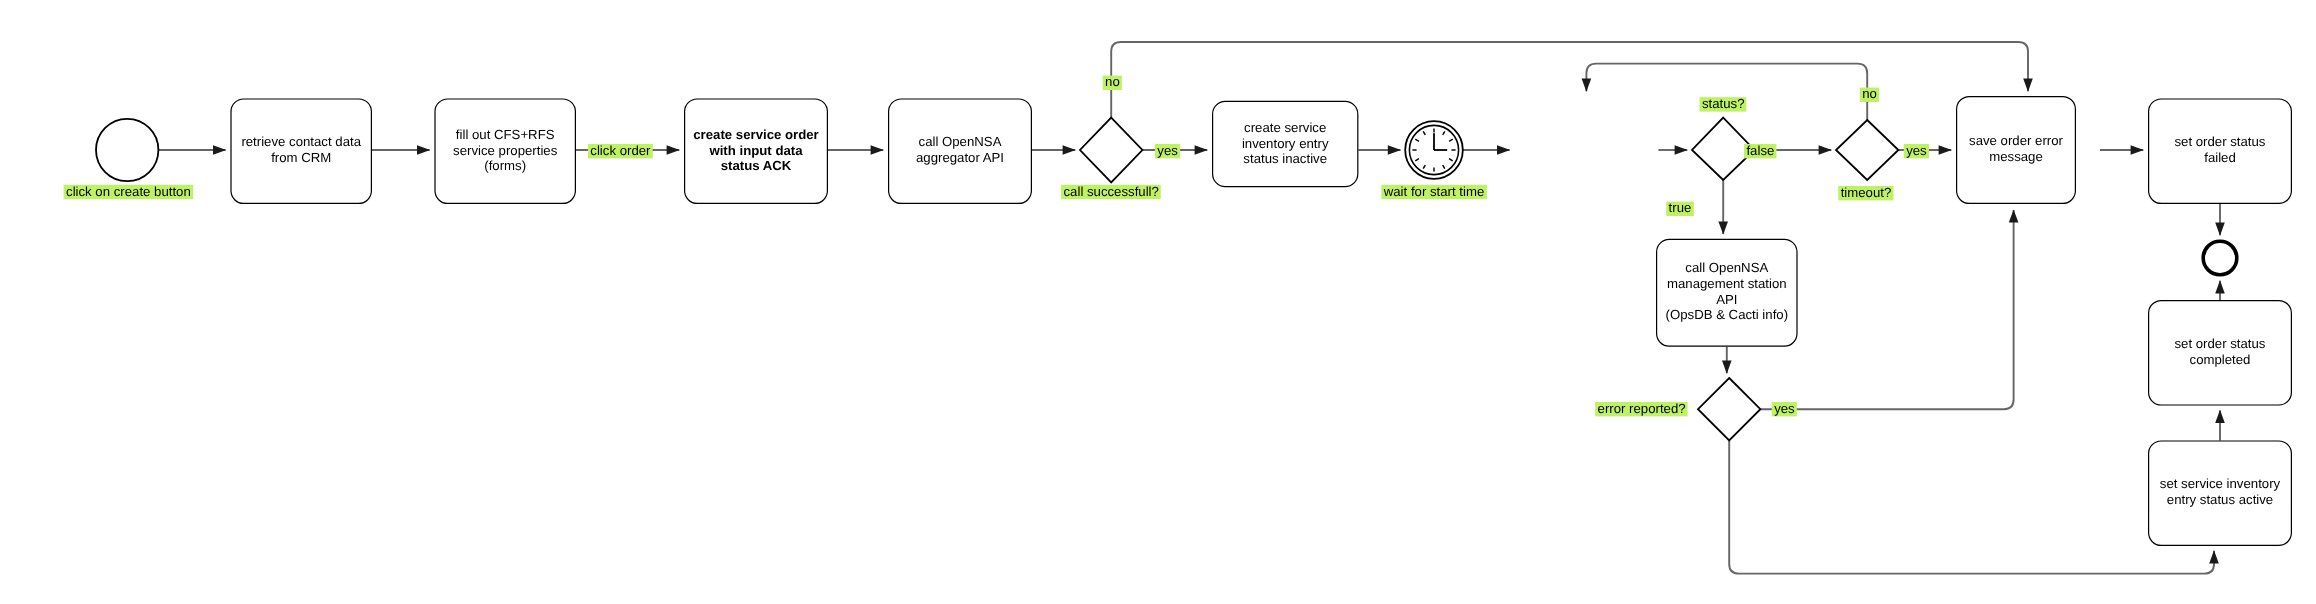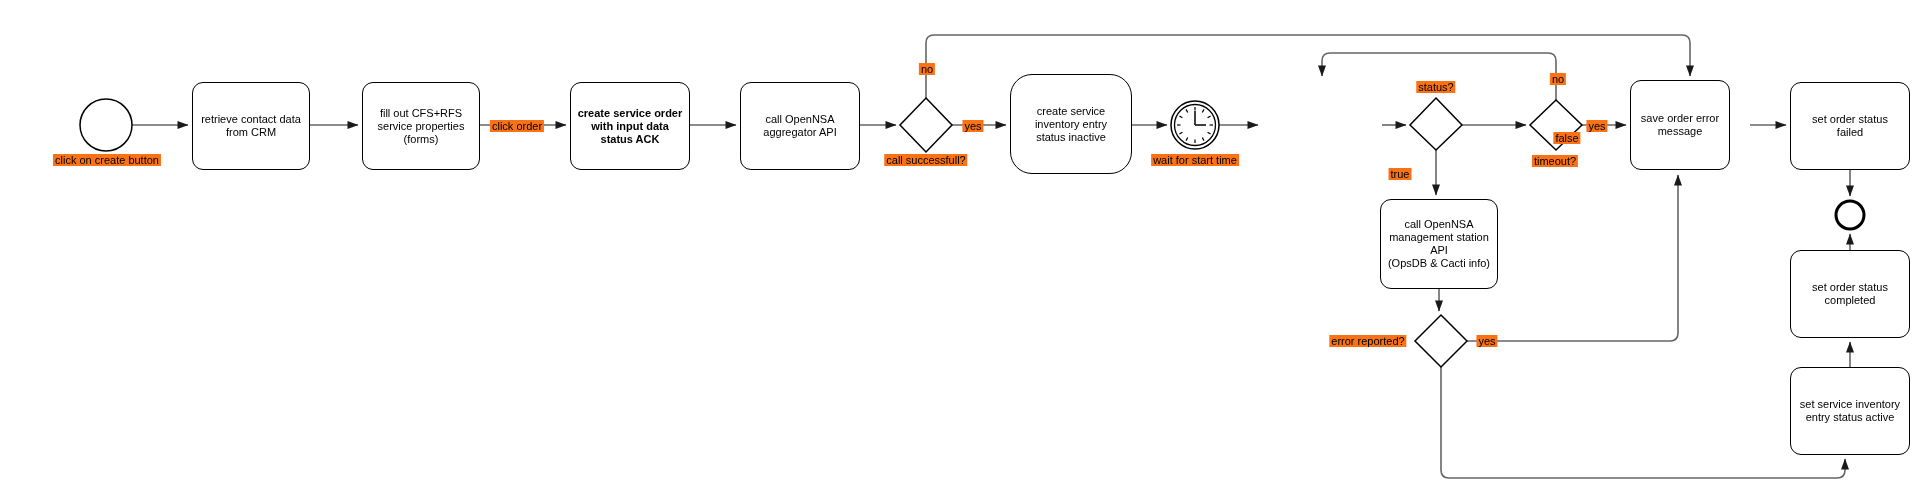--- a/index.html
+++ b/index.html
@@ -27,21 +27,21 @@
     line-height: 13px;
     white-space: pre-line;
     padding: 2px;
   }
   .lbl {
     position: absolute;
     transform: translate(-50%, -50%);
     font-size: 11px;
     line-height: 12px;
     white-space: nowrap;
-    background: #f97316;
+    background: #bef264;
     padding: 0 2px;
     text-align: center;
   }
 </style>
 </head>
 <body>
 
 <div id="canvas">
 
   <svg id="wires" width="1930" height="503" viewBox="0 0 1930 503">
@@ -111,21 +111,21 @@
   <div class="task" style="left:192px; top:82px;  width:118px; height:88px;">retrieve contact data
 from CRM</div>
   <div class="task" style="left:362px; top:82px;  width:118px; height:88px;">fill out CFS+RFS
 service properties
 (forms)</div>
   <div class="task" style="left:570px; top:82px;  width:120px; height:88px;font-weight:bold;">create service order
 with input data
 status ACK</div>
   <div class="task" style="left:740px; top:82px;  width:120px; height:88px;">call OpenNSA
 aggregator API</div>
-  <div class="task" style="left:1010px;top:74px;  width:122px; height:100px;border-radius:22px;">create service
+  <div class="task" style="left:1010px;top:84px;  width:122px; height:72px;">create service
 inventory entry
 status inactive</div>
   <div class="task" style="left:1630px;top:80px;  width:100px; height:90px;">save order error
 message</div>
   <div class="task" style="left:1790px;top:82px;  width:120px; height:88px;">set order status
 failed</div>
   <div class="task" style="left:1380px;top:199px; width:118px; height:90px;">call OpenNSA
 management station
 API
 (OpsDB &amp; Cacti info)</div>
@@ -134,21 +134,21 @@
   <div class="task" style="left:1790px;top:367px; width:120px; height:88px;">set service inventory
 entry status active</div>
 
   <div class="lbl" style="left:107px; top:160px;">click on create button</div>
   <div class="lbl" style="left:517px; top:126px;">click order</div>
   <div class="lbl" style="left:927px; top:69px;">no</div>
   <div class="lbl" style="left:973px; top:126px;">yes</div>
   <div class="lbl" style="left:926px; top:160px;">call successfull?</div>
   <div class="lbl" style="left:1195px;top:160px;">wait for start time</div>
   <div class="lbl" style="left:1436px;top:87px;">status?</div>
-  <div class="lbl" style="left:1567px;top:126px;margin-top:12px;">false</div>
+  <div class="lbl" style="left:1467px;top:126px;">false</div>
   <div class="lbl" style="left:1400px;top:174px;text-align:right;">true</div>
   <div class="lbl" style="left:1558px;top:79px;">no</div>
   <div class="lbl" style="left:1597px;top:126px;">yes</div>
   <div class="lbl" style="left:1555px;top:161px;">timeout?</div>
   <div class="lbl" style="left:1368px;top:341px;text-align:right;">error reported?</div>
   <div class="lbl" style="left:1487px;top:341px;">yes</div>
 
 </div>
 
 </body></html>

